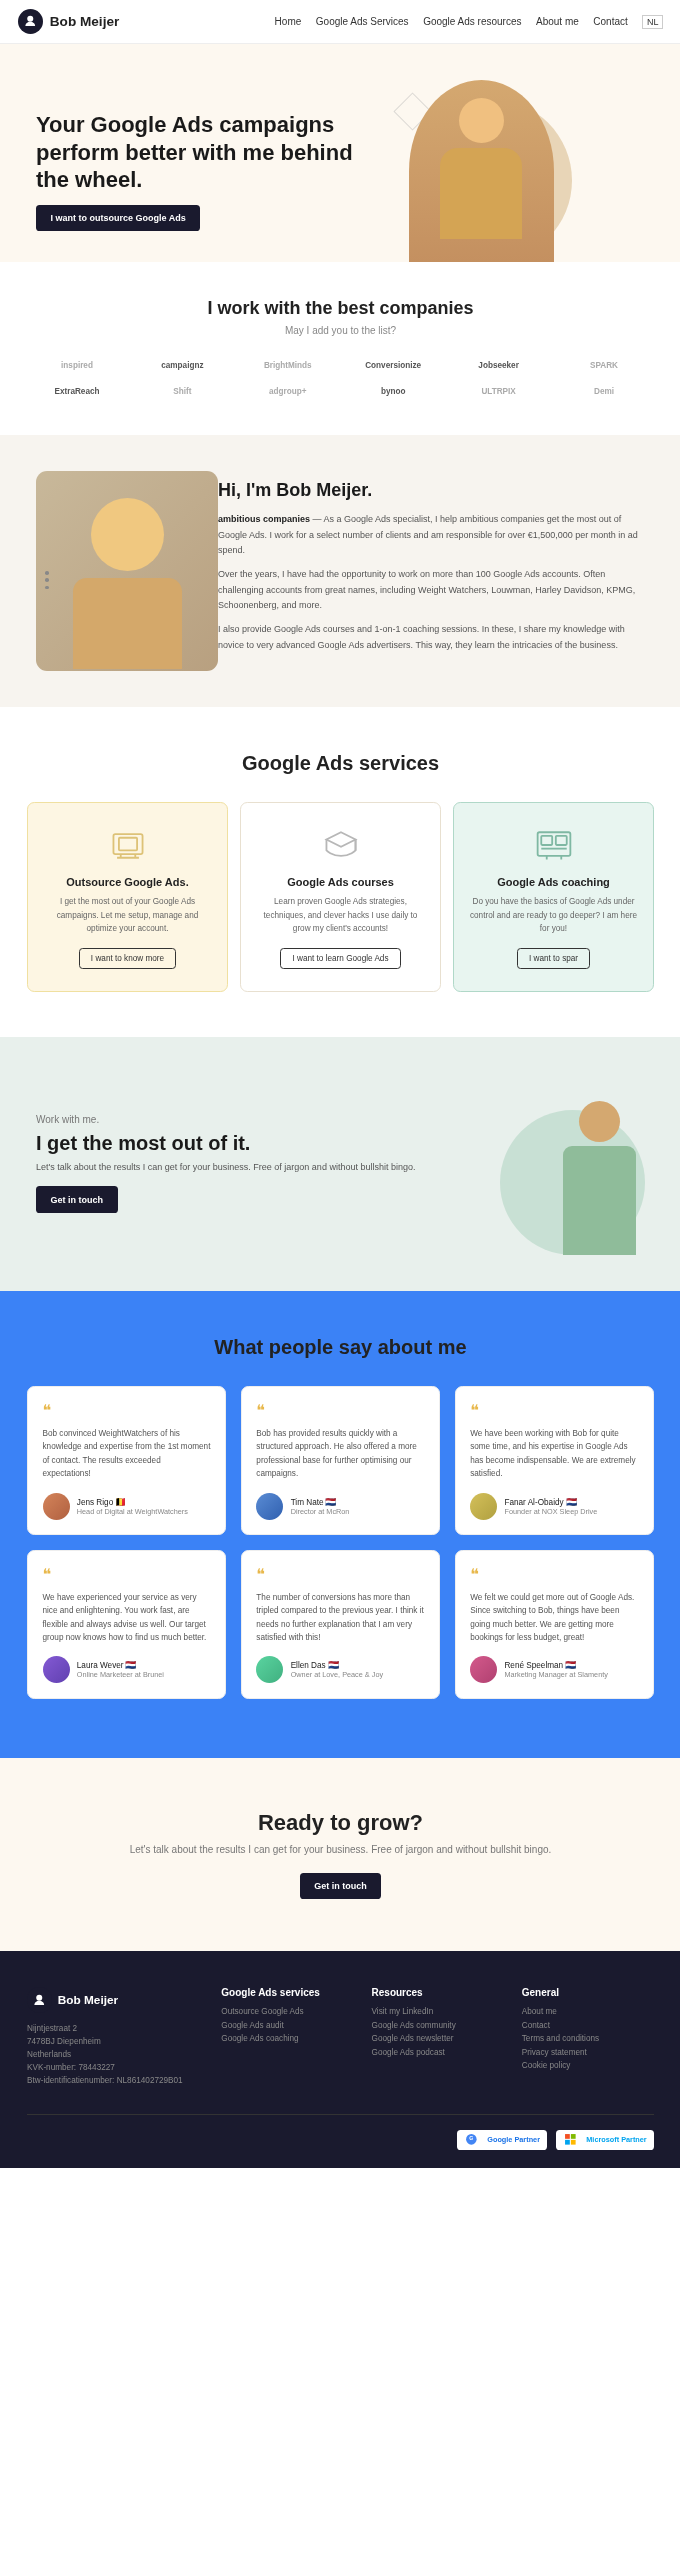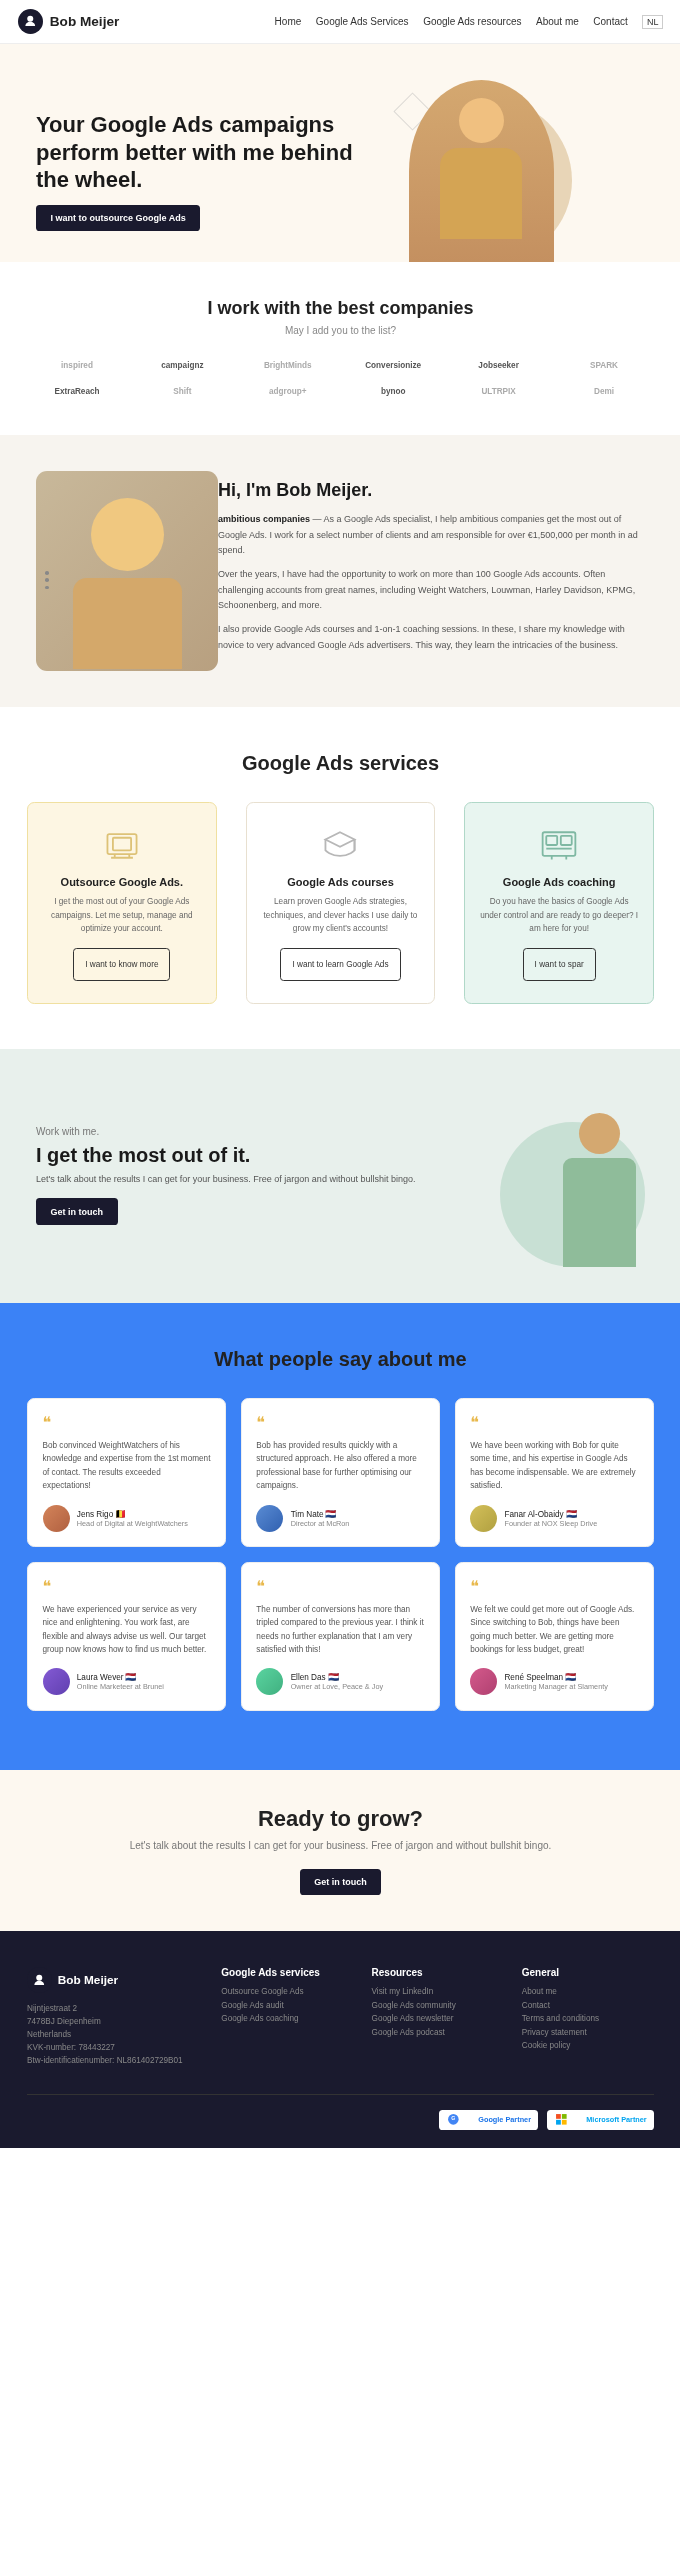--- a/index.html
+++ b/index.html
@@ -81,33 +81,33 @@
     }
     .about-dots { position: absolute; left: 9px; top: 50%; display: flex; flex-direction: column; gap: 3.6px; }
     .about-dot { width: 3.6px; height: 3.6px; background: #888; border-radius: 50%; }
     .about-text h2 { font-size: 18px; font-weight: 800; margin-bottom: 11px; color: #1a1a1a; }
     .about-text p { font-size: 9px; color: #555; line-height: 1.7; margin-bottom: 9px; }
     .about-text strong { color: #222; font-weight: 700; }
 
     
     .services { padding: 45px 27px; text-align: center; background: #fff; }
     .services h2 { font-size: 20px; font-weight: 800; margin-bottom: 27px; color: #222; }
-    .services-grid { display: grid; grid-template-columns: repeat(3, 1fr); gap: 29px; }
+    .services-grid { display: grid; grid-template-columns: repeat(3, 1fr); gap: 12px; }
     .service-card {
       border: 0.9px solid #e8e0d0; border-radius: 7.3px; padding: 22px 14.5px;
       text-align: center; background: #fff;
     }
     .service-card.yellow { background: #fdf6e3; border-color: #f0e0a0; }
     .service-card.teal { background: #e8f5f0; border-color: #b0d8c8; }
     .service-icon { width: 40px; height: 40px; margin: 0 auto 11px; opacity: 0.6; }
     .service-card h3 { font-size: 11px; font-weight: 700; margin-bottom: 7.3px; color: #222; }
     .service-card p { font-size: 8.2px; color: #666; line-height: 1.6; margin-bottom: 12.7px; }
     .btn-outline {
       border: 0.9px solid #333; background: transparent; color: #333;
-      padding: 11px 11px; font-size: 8.2px; border-radius: 3.6px; cursor: pointer;
+      padding: 5px 11px; font-size: 8.2px; border-radius: 3.6px; cursor: pointer;
     }
 
     
     .cta-banner {
       background: #e8f0ec; display: flex; align-items: center;
       padding: 36px; gap: 18px; position: relative; overflow: hidden;
     }
     .cta-text { flex: 1; }
     .cta-text .label { font-size: 10px; color: #777; margin-bottom: 5.4px; }
     .cta-text h2 { font-size: 20px; font-weight: 800; color: #1a1a1a; margin-bottom: 7.3px; line-height: 1.2; }
@@ -130,34 +130,34 @@
     .testimonial-card { background: #fff; border: 0.9px solid #eee; border-radius: 7.3px; padding: 14.5px; }
     .quote-icon { font-size: 16.3px; color: #e8b84b; margin-bottom: 7.3px; }
     .testimonial-card p { font-size: 8.2px; color: #555; line-height: 1.6; margin-bottom: 12.7px; }
     .testimonial-author { display: flex; align-items: center; gap: 7.3px; }
     .avatar { width: 27px; height: 27px; border-radius: 50%; flex-shrink: 0; }
     .author-info .name { font-size: 8.2px; font-weight: 400; color: #222; }
     .author-info .title { font-size: 7.3px; color: #888; }
     .flag { font-size: 9px; }
 
     
-    .ready { background: #fdf8f0; padding: 36px 27px; text-align: center; }
+    .ready { background: #fdf8f0; padding: 52px 27px; text-align: center; }
     .ready h2 { font-size: 22px; font-weight: 800; color: #222; margin-bottom: 7.3px; }
     .ready p { font-size: 10px; color: #777; margin-bottom: 18px; }
 
     
     footer { background: #1a1a2e; color: #aaa; padding: 36px 27px 18px; }
     .footer-grid { display: grid; grid-template-columns: 2fr 1.5fr 1.5fr 1.5fr; gap: 18px; margin-bottom: 27px; }
     .footer-brand .logo { display: flex; align-items: center; gap: 5.4px; color: #fff; font-weight: 700; font-size: 11.8px; margin-bottom: 9px; }
     .footer-brand p { font-size: 8.2px; line-height: 1.6; color: #888; }
     .footer-col h4 { font-size: 10px; font-weight: 700; color: #fff; margin-bottom: 9px; }
     .footer-col ul { list-style: none; }
     .footer-col ul li { font-size: 8.2px; color: #888; margin-bottom: 4.5px; cursor: pointer; }
     .footer-bottom { border-top: 0.9px solid #333; padding-top: 14.5px; display: flex; justify-content: flex-end; gap: 9px; }
-    .partner-badge { background: #fff; padding: 3.6px 7.3px; border-radius: 3.6px; font-size: 7.3px; font-weight: 700; color: #1a73e8; display: flex; align-items: center; gap: 19px; }
+    .partner-badge { background: #fff; padding: 3.6px 7.3px; border-radius: 3.6px; font-size: 7.3px; font-weight: 700; color: #1a73e8; display: flex; align-items: center; gap: 10px; }
     .partner-badge.ms { color: #00a4ef; }
 
     
     .service-icon svg { width: 40px; height: 40px; }
 
     
     .av1 { background: linear-gradient(135deg, #d4845a, #b06040); }
     .av2 { background: linear-gradient(135deg, #5a8cd4, #3060b0); }
     .av3 { background: linear-gradient(135deg, #d4c05a, #b0a040); }
     .av4 { background: linear-gradient(135deg, #845ad4, #6040b0); }

